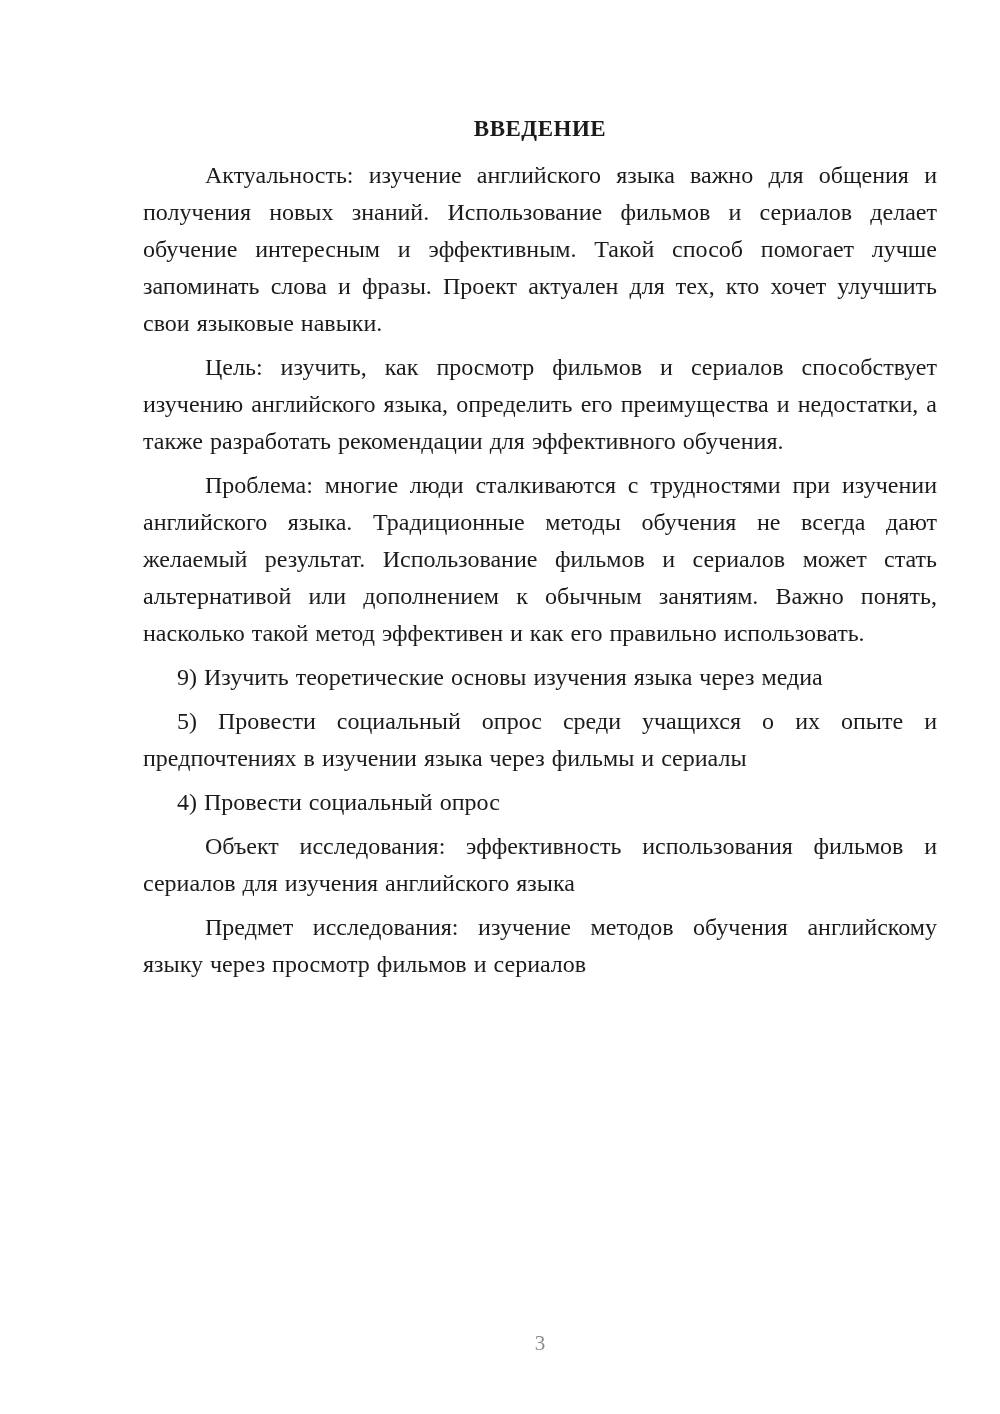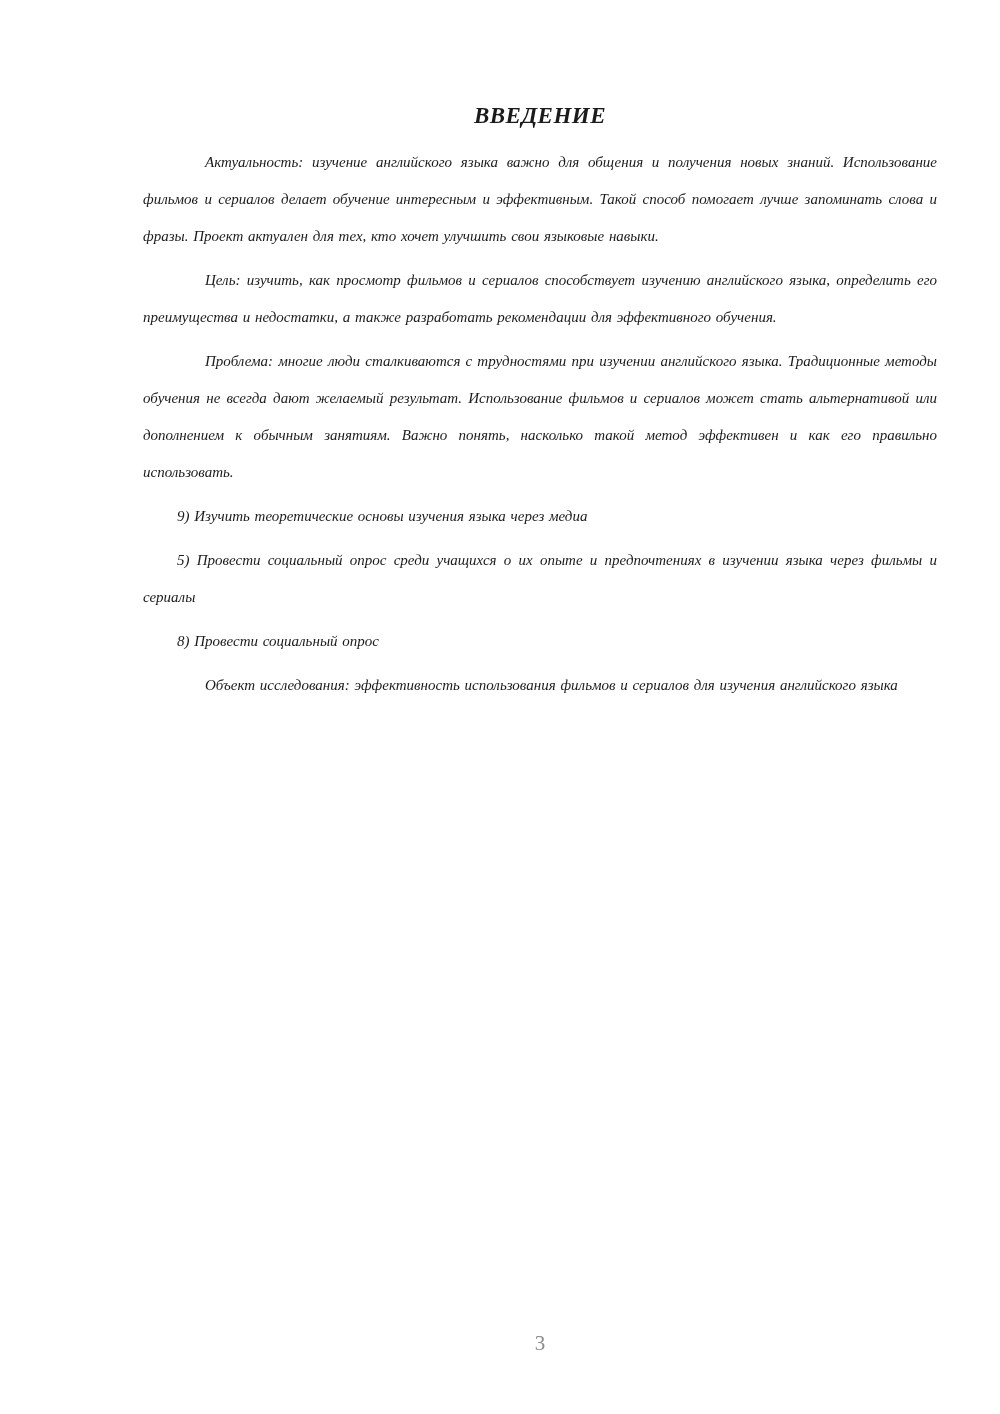--- a/index.html
+++ b/index.html
@@ -12,36 +12,35 @@
     width: 1000px;
     height: 1414px;
     background: #ffffff;
     font-family: "Liberation Serif", "DejaVu Serif", serif;
     color: #1b1b1b;
     overflow: hidden;
     margin: 0 auto;
   }
   .content {
     position: absolute;
-    top: 97px;
+    top: 110px;
     left: 143px;
     width: 794px;
-    font-style: italic;
   }
   .doc-title {
     margin: 0 0 10px 0;
     text-align: center;
     font-size: 23px;
     font-weight: bold;
     line-height: 37px;
     letter-spacing: 0.5px;
   }
   .para {
     margin: 0 0 7px 0;
-    font-size: 15px;
+    font-size: 24px;
     line-height: 37px;
     text-align: justify;
     text-justify: inter-word;
     word-spacing: 1px;
   }
   .para.body { text-indent: 62px; }
   .para.heading { text-indent: 62px; }
   .para.list { text-indent: 34px; }
   .page-number {
     position: absolute;
@@ -59,18 +58,19 @@
 
 <div class="page">
   <div class="content">
     <h1 class="doc-title">ВВЕДЕНИЕ</h1>
     <div id="paragraphs">
         <p class="para body">Актуальность: изучение английского языка важно для общения и получения новых знаний. Использование фильмов и сериалов делает обучение интересным и эффективным. Такой способ помогает лучше запоминать слова и фразы. Проект актуален для тех, кто хочет улучшить свои языковые навыки.</p>
         <p class="para body">Цель: изучить, как просмотр фильмов и сериалов способствует изучению английского языка, определить его преимущества и недостатки, а также разработать рекомендации для эффективного обучения.</p>
         <p class="para body">Проблема: многие люди сталкиваются с трудностями при изучении английского языка. Традиционные методы обучения не всегда дают желаемый результат. Использование фильмов и сериалов может стать альтернативой или дополнением к обычным занятиям. Важно понять, насколько такой метод эффективен и как его правильно использовать.</p>
         <p class="para list">9) Изучить теоретические основы изучения языка через медиа</p>
         <p class="para list">5) Провести социальный опрос среди учащихся о их опыте и предпочтениях в изучении языка через фильмы и сериалы</p>
-        <p class="para list">8) Провести социальный опрос</p>
+        <p class="para list">4) Провести социальный опрос</p>
         <p class="para body">Объект исследования: эффективность использования фильмов и сериалов для изучения английского языка</p>
+        <p class="para body">Предмет исследования: изучение методов обучения английскому языку через просмотр фильмов и сериалов</p>
       </div>
   </div>
   <div class="page-number">3</div>
 </div>
 
 </body></html>

